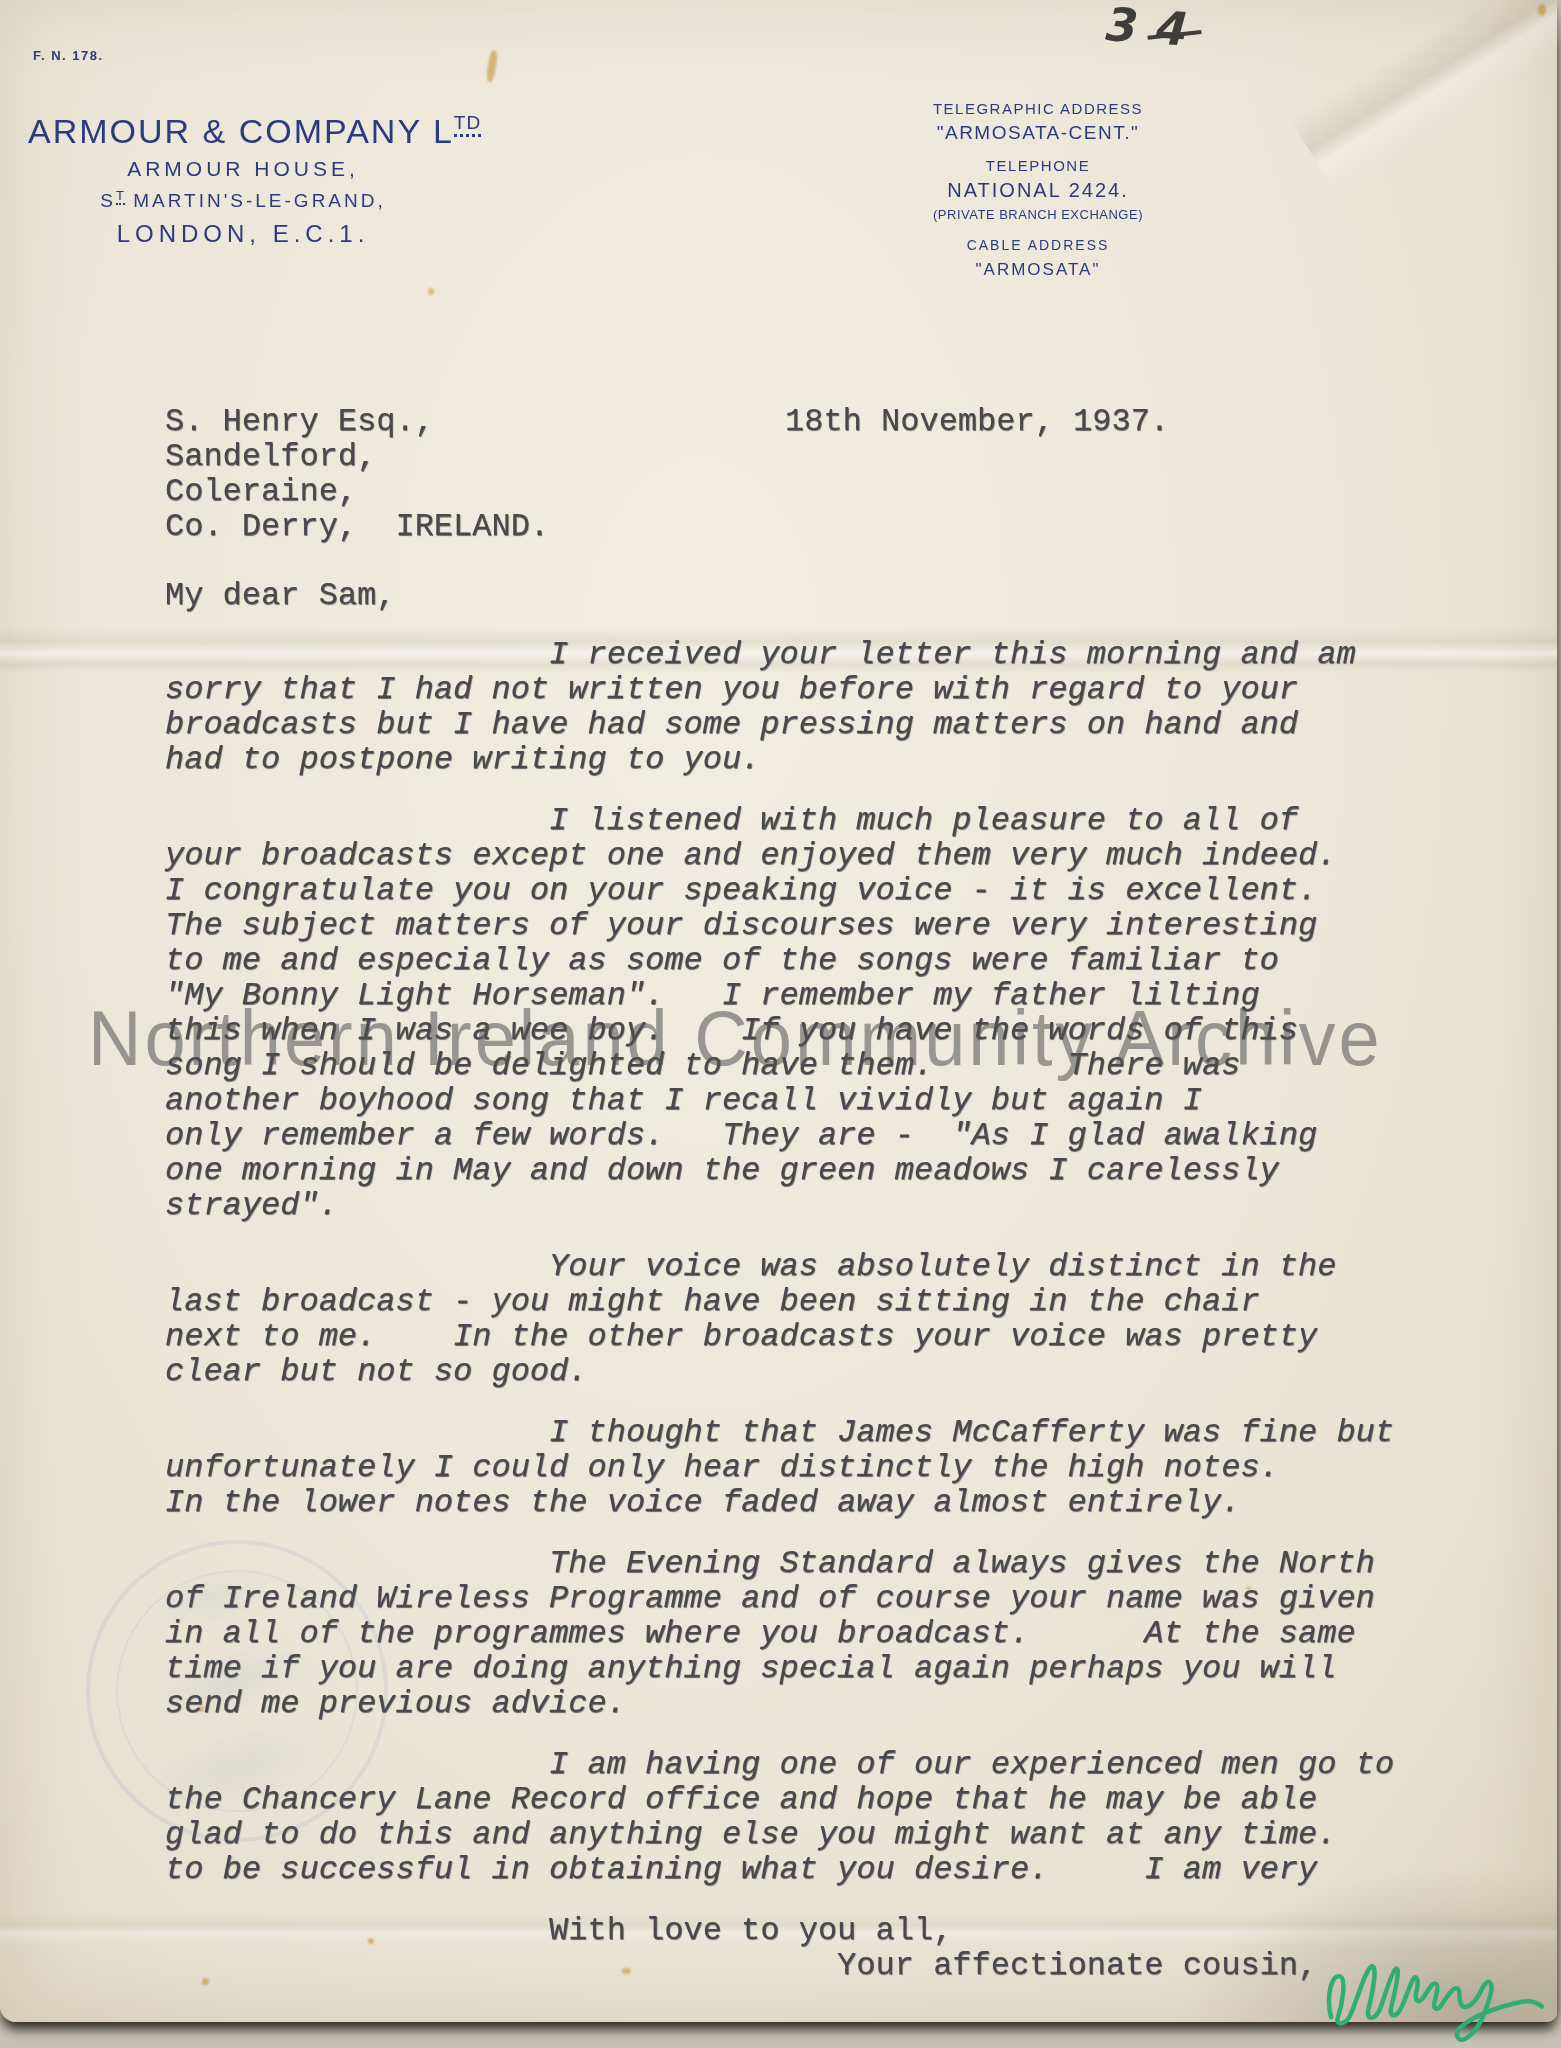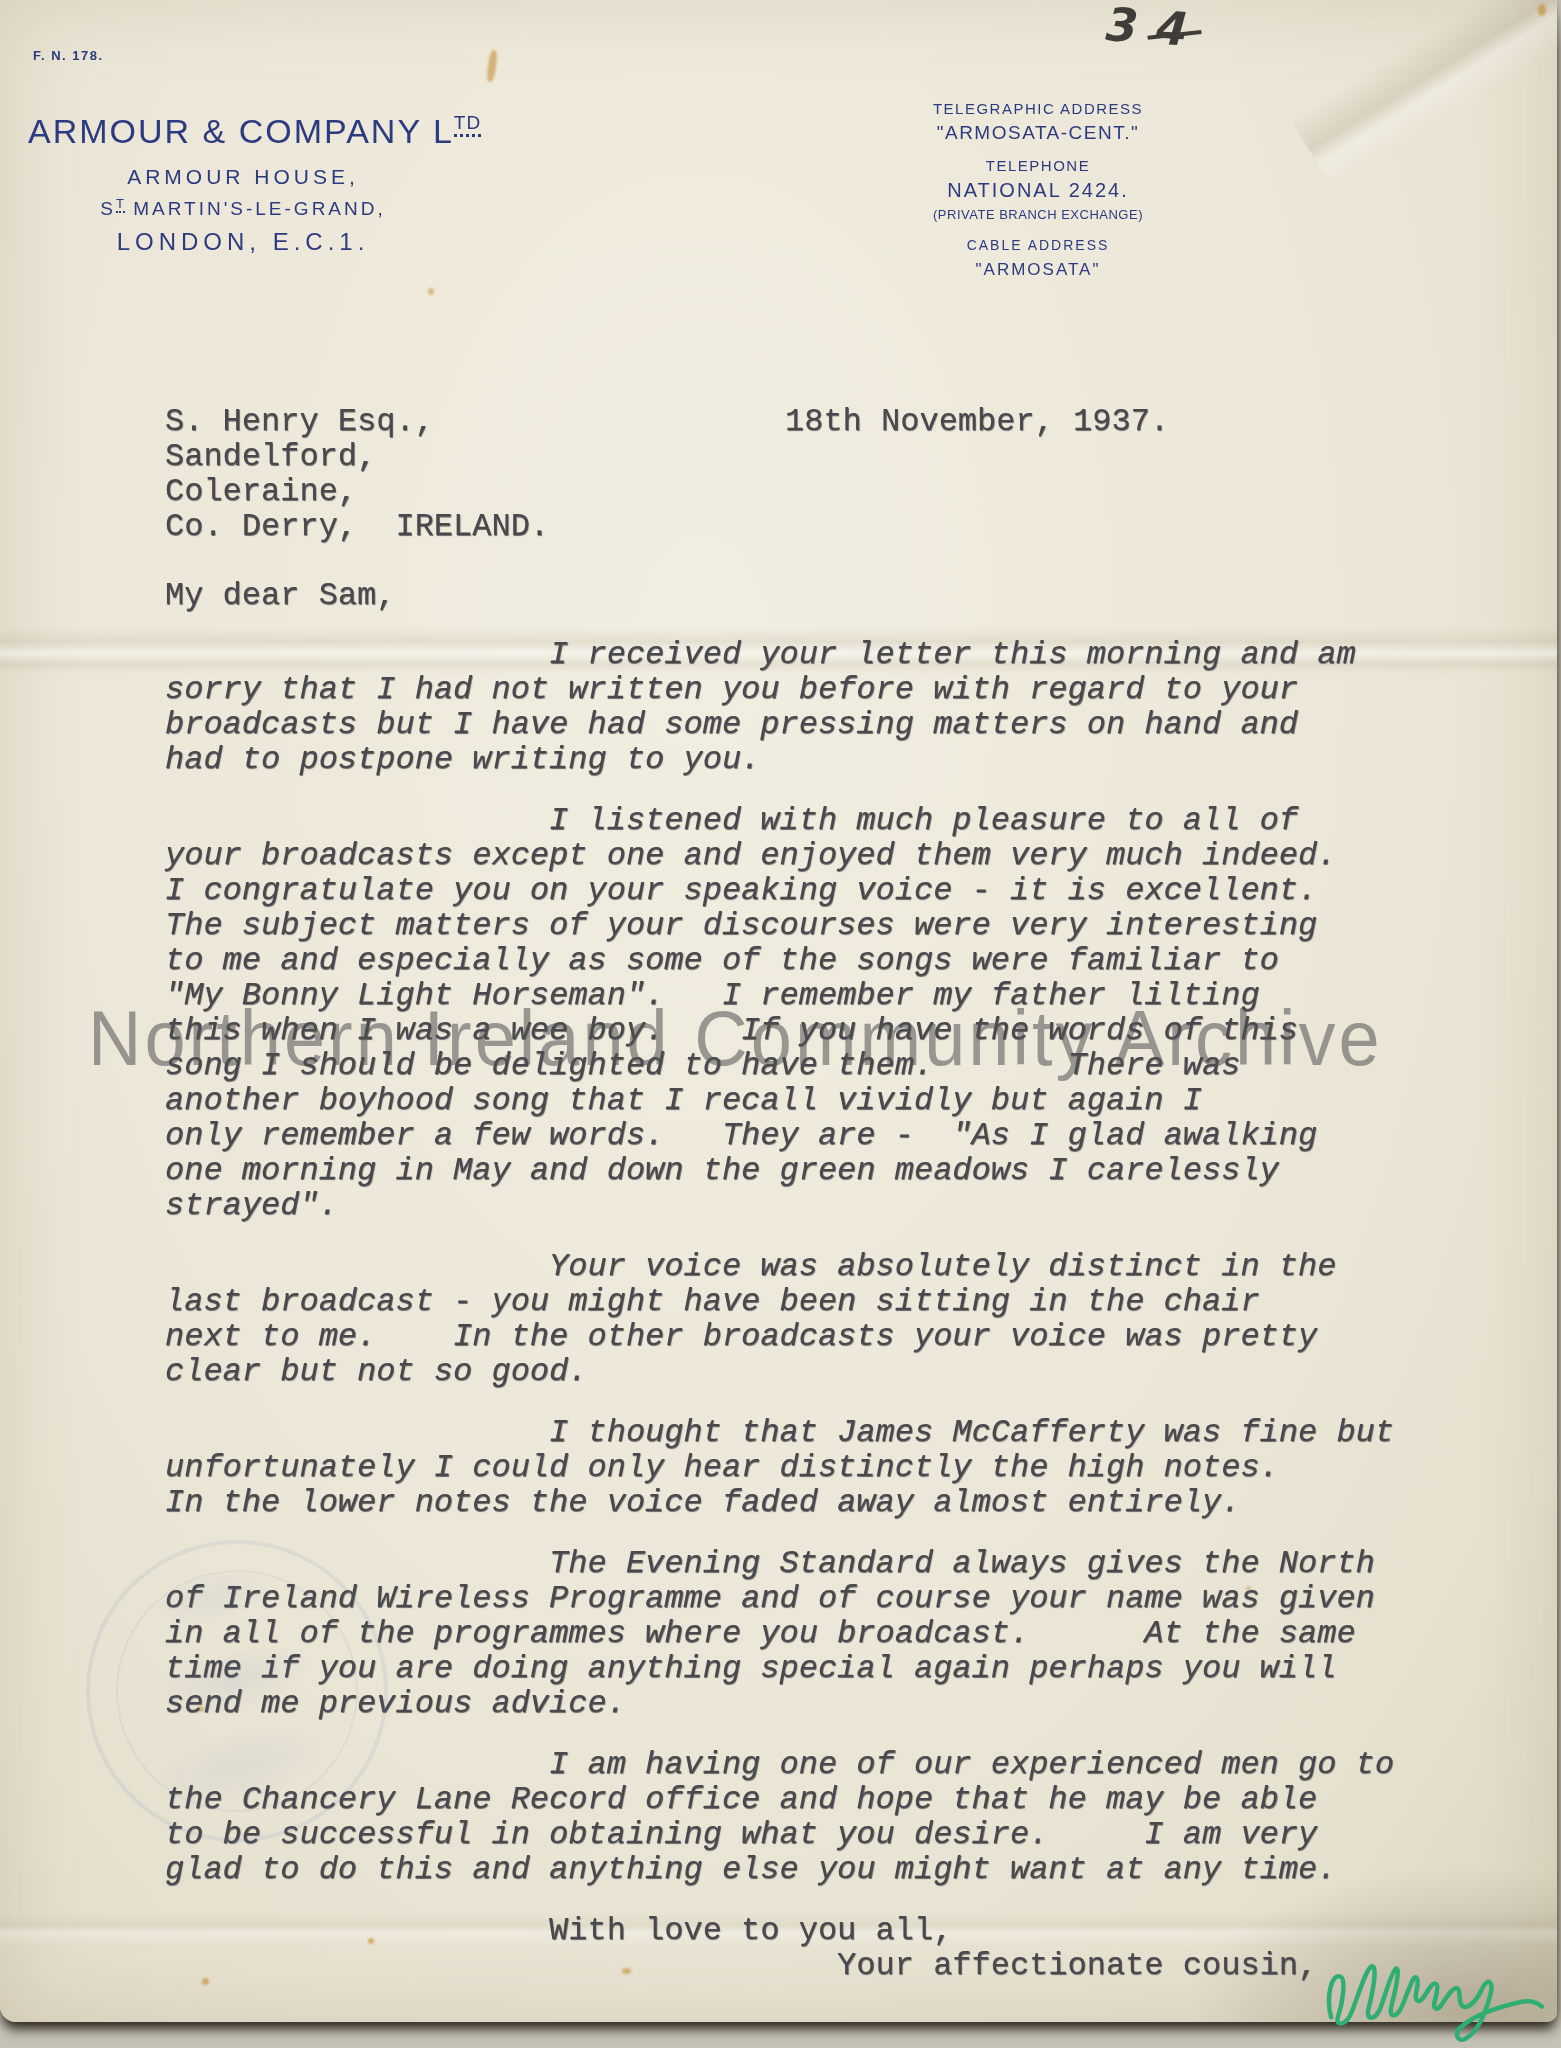--- a/index.html
+++ b/index.html
@@ -28,21 +28,21 @@
   .f4{left:198px;top:1706px;width:6px;height:6px;opacity:.5;}
   .f5{left:202px;top:1978px;width:7px;height:7px;opacity:.6;}
   .f6{left:368px;top:1938px;width:6px;height:6px;opacity:.6;}
   .f7{left:622px;top:1968px;width:9px;height:6px;opacity:.55;}
   .f8{left:1246px;top:1586px;width:5px;height:5px;opacity:.4;}
 
   
   .navy{color:#2c3a80;}
   .form-number{position:absolute;left:33px;top:48px;font-size:13px;letter-spacing:1.5px;font-weight:bold;}
   .lh-left{position:absolute;left:28px;top:112px;width:430px;text-align:center;}
-  .company-line{font-size:34px;letter-spacing:2px;white-space:nowrap;margin-bottom:14px;font-weight:500;}
+  .company-line{font-size:34px;letter-spacing:2px;white-space:nowrap;margin-bottom:6px;font-weight:500;}
   .suptd{font-size:19px;vertical-align:14px;border-bottom:3px dotted #2c3a80;padding-bottom:1px;letter-spacing:1px;}
   .supt{font-size:13px;vertical-align:7px;border-bottom:2px dotted #2c3a80;letter-spacing:1px;}
   .lh-house{font-size:21px;letter-spacing:4px;margin-bottom:7px;}
   .lh-street{font-size:19px;letter-spacing:3px;margin-bottom:8px;}
   .lh-city{font-size:24px;letter-spacing:5px;}
   .lh-right{position:absolute;left:908px;top:100px;width:260px;text-align:center;}
   .lh-label{font-size:15px;letter-spacing:1.5px;margin-bottom:5px;}
   .lh-val-lg{font-size:19px;letter-spacing:1.5px;margin-bottom:13px;}
   .lh-phone{font-size:20px;letter-spacing:2px;margin-bottom:5px;}
   .lh-note{font-size:13px;letter-spacing:0.5px;margin-bottom:15px;}
@@ -164,22 +164,22 @@
           <div class="para">
             <div class="tline">                    The Evening Standard always gives the North</div>
             <div class="tline">of Ireland Wireless Programme and of course your name was given</div>
             <div class="tline">in all of the programmes where you broadcast.      At the same</div>
             <div class="tline">time if you are doing anything special again perhaps you will</div>
             <div class="tline">send me previous advice.</div>
           </div>
           <div class="para">
             <div class="tline">                    I am having one of our experienced men go to</div>
             <div class="tline">the Chancery Lane Record office and hope that he may be able</div>
+            <div class="tline">glad to do this and anything else you might want at any time.</div>
             <div class="tline">to be successful in obtaining what you desire.     I am very</div>
-            <div class="tline">glad to do this and anything else you might want at any time.</div>
           </div>
         </div>
       <div class="closing">
         <div class="tline">                    With love to you all,</div>
         <div class="tline">                                   Your affectionate cousin,</div>
       </div>
     </div>
 
     <div class="watermark">Northern Ireland Community Archive</div>
 

